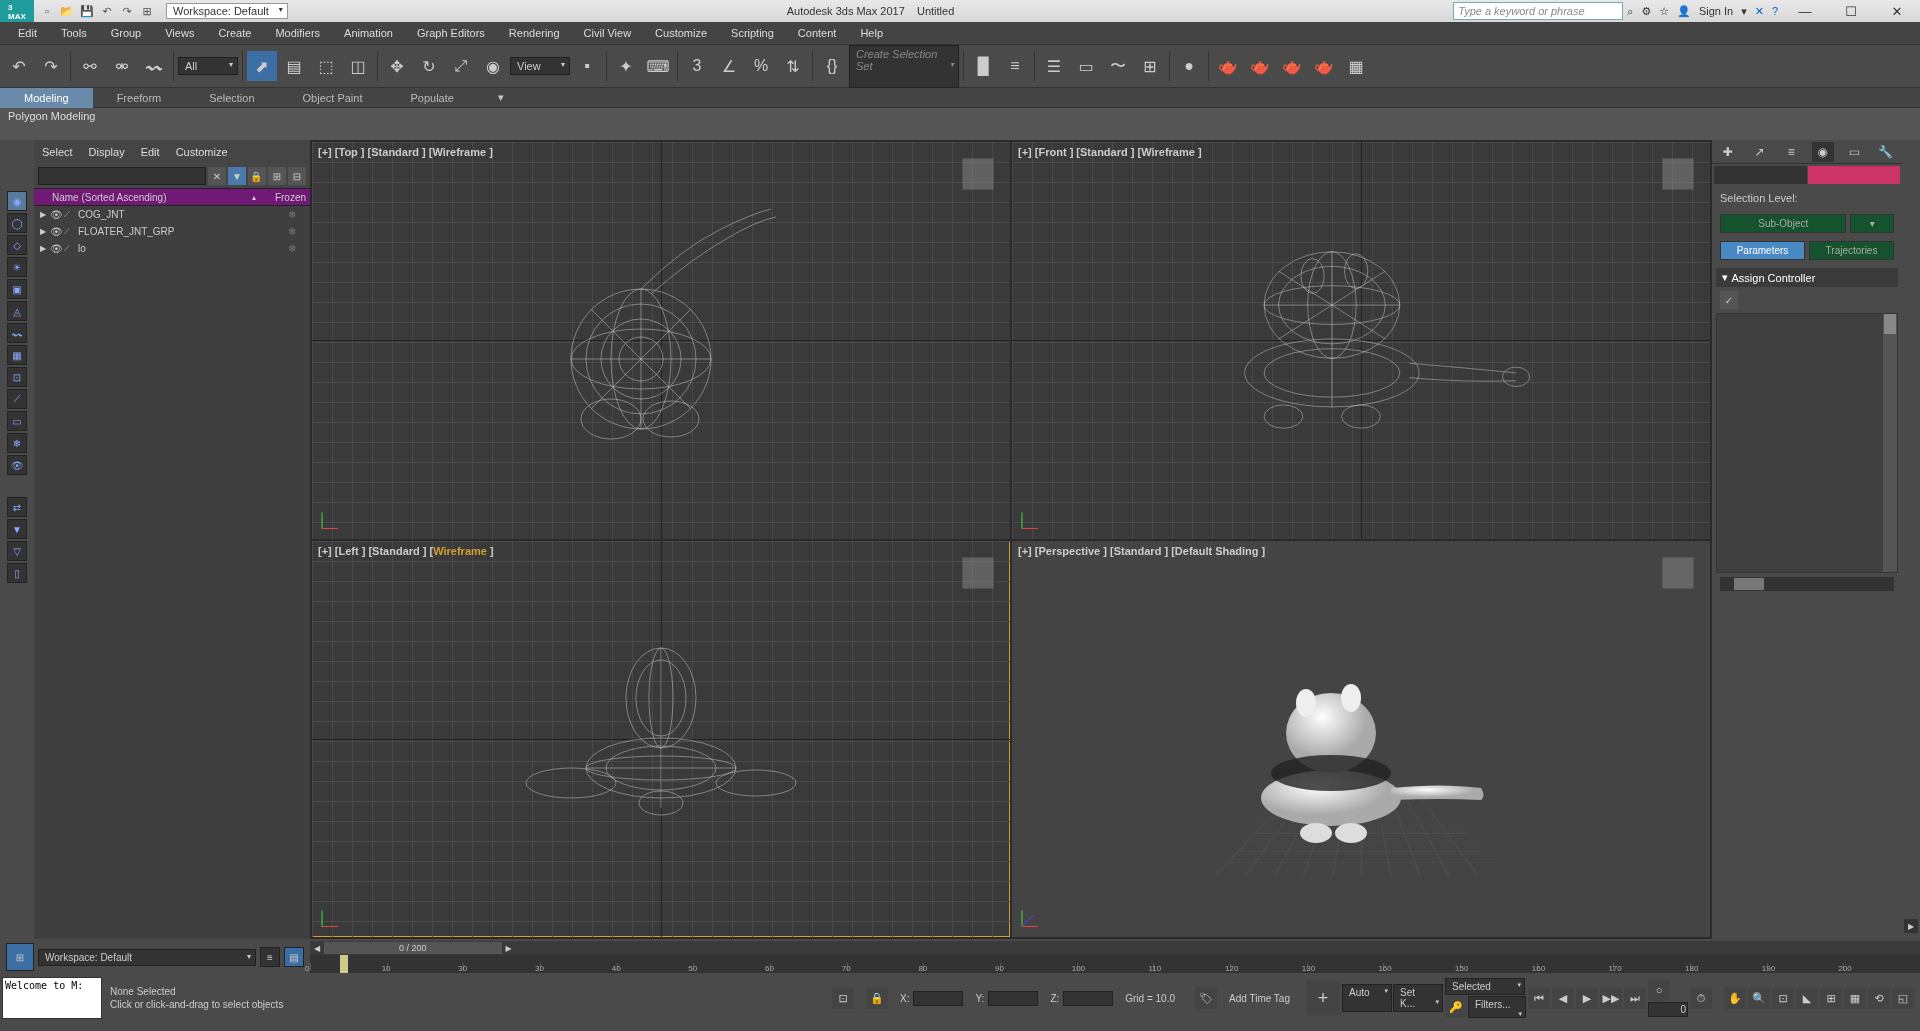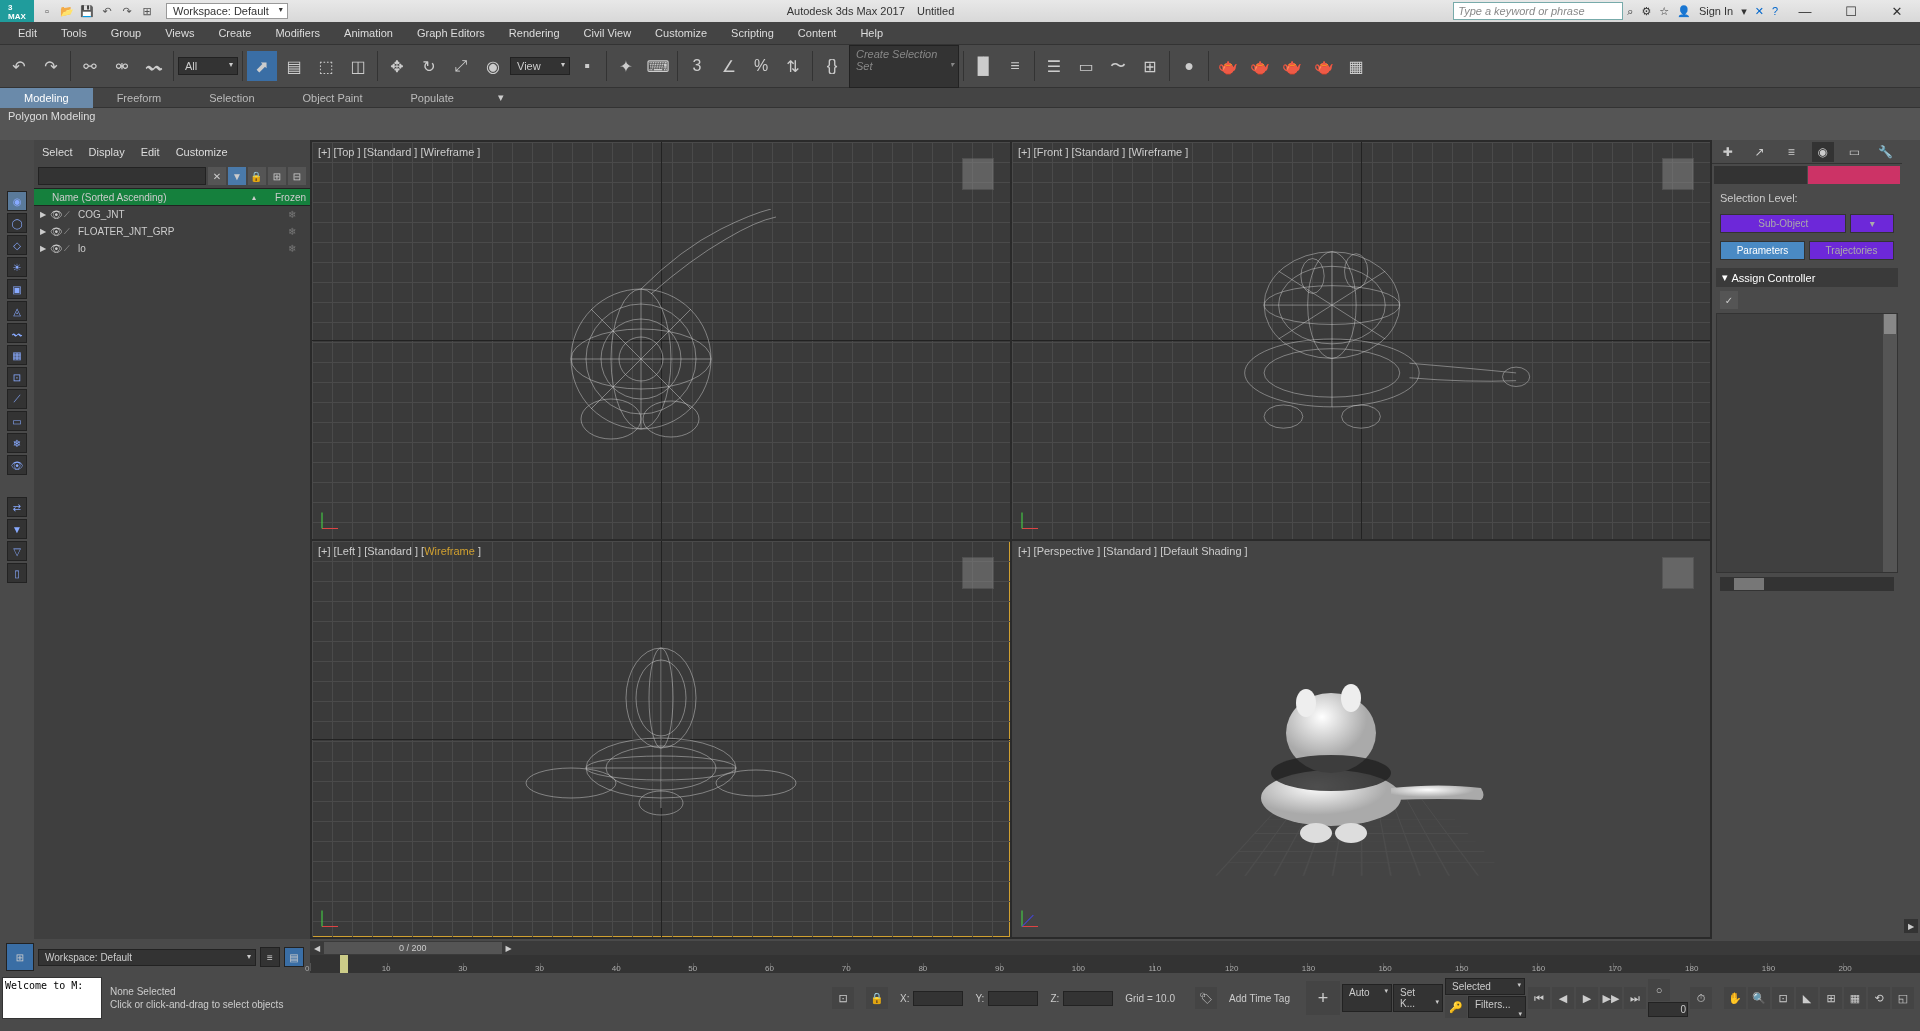--- a/index.html
+++ b/index.html
@@ -34,33 +34,33 @@
 .left-icons { width:34px; background:#4a4a4a; display:flex; flex-direction:column; gap:0; padding-top:50px;}
 .left-icons .licon { width:20px; height:20px; margin:1px auto; background:#333; border:1px solid #222; display:flex; align-items:center; justify-content:center; font-size:10px; color:#8af; cursor:pointer;}
 .left-icons .licon.sel { background:#5a7a9a; }
 .scene-explorer { flex:1; background:#454545; display:flex; flex-direction:column; }
 .se-menu { height:24px; display:flex; align-items:center; gap:16px; padding:0 8px; color:#ddd; font-size:11px; }
 .se-menu span { cursor:pointer; }
 .se-search { height:24px; display:flex; align-items:center; padding:0 4px; gap:2px;}
 .se-search input { flex:1; background:#333; border:1px solid #222; color:#ccc; padding:2px; font-size:11px; height:18px;}
 .se-search .sbtn { width:18px; height:18px; display:flex; align-items:center; justify-content:center; color:#ccc; font-size:10px; cursor:pointer; background:#555;}
 .se-search .sbtn.blue { background:#4a7aaa; }
-.se-header { height:18px; background:#15803d; display:flex; align-items:center; padding:0 4px; color:#ccc; font-size:10px; border-top:1px solid #222; border-bottom:1px solid #222;}
+.se-header { height:18px; background:#701a75; display:flex; align-items:center; padding:0 4px; color:#ccc; font-size:10px; border-top:1px solid #222; border-bottom:1px solid #222;}
 .se-header .col1 { flex:1; }
 .se-header .col2 { width:50px; text-align:right; }
 .se-tree { flex:1; background:#3f3f3f; overflow:auto; }
 .se-row { height:17px; display:flex; align-items:center; padding-left:6px; color:#ccc; font-size:10px; cursor:pointer;}
 .se-row .tw { width:10px; font-size:8px; }
 .se-row .vis { width:14px; font-size:10px; }
 .se-row .fz { width:14px; font-size:10px; color:#777; margin-left:auto; margin-right:8px;}
 .se-row .ico { width:14px; font-size:8px; color:#aaa;}
 .viewports { flex:1; background:#2a2a2a; display:grid; grid-template-columns:1fr 1fr; grid-template-rows:1fr 1fr; gap:2px; padding:2px; position:relative;}
 .vp { background:#3a3a3a; position:relative; overflow:hidden; }
 .vp.active { outline:1px solid #d0a030; outline-offset:-1px; }
-.vp-label { position:absolute; top:4px; left:6px; font-size:11px; color:#ccc; z-index:2;}
+.vp-label { position:absolute; top:4px; left:6px; font-size:11px; color:#ccc; z-index:2;font-weight:bold;}
 .vp-label .hl { color:#d0a030; }
 .vp-grid { position:absolute; inset:0; background-image:linear-gradient(#4a4a4a 1px,transparent 1px),linear-gradient(90deg,#4a4a4a 1px,transparent 1px); background-size:20px 20px; }
 .vp-grid::before { content:""; position:absolute; left:50%; top:0; bottom:0; width:1px; background:#222; }
 .vp-grid::after { content:""; position:absolute; top:50%; left:0; right:0; height:1px; background:#222; }
 .vp.persp { background:#444; }
 .vp-cube { position:absolute; top:8px; right:8px; width:48px; height:48px; opacity:.5; }
 .vp-cube::before { content:""; position:absolute; inset:8px; background:#888; border:1px solid #666; }
 .vp-axis { position:absolute; bottom:10px; left:10px; width:30px; height:30px; }
 .vp-axis .ax { position:absolute; width:16px; height:1px; bottom:0; left:0; transform-origin:left center;}
 .vp-axis .x { background:#d44; }
@@ -71,21 +71,21 @@
 .solid-blob { position:absolute; left:50%; top:55%; transform:translate(-50%,-50%); }
 .right-panel { width:190px; background:#4a4a4a; display:flex; flex-direction:column; }
 .rp-tabs { height:24px; display:flex; align-items:center; justify-content:space-around; border-bottom:1px solid #333; }
 .rp-tabs .rt { width:22px; height:20px; display:flex; align-items:center; justify-content:center; color:#ccc; font-size:12px; cursor:pointer; }
 .rp-tabs .rt.active { background:#333; }
 .rp-cats { height:22px; display:flex; gap:1px; padding:2px; }
 .rp-cats .rc { flex:1; height:18px; background:#333; cursor:pointer; }
 .rp-cats .rc.pink { background:#c36; }
 .rp-sel { padding:6px 8px; font-size:11px; color:#ccc; }
 .rp-btns { display:flex; gap:4px; padding:4px 8px; }
-.rp-btns .rb { flex:1; background:#6d28d9; border:1px solid #333; padding:3px; text-align:center; font-size:10px; color:#aaa; cursor:pointer;}
+.rp-btns .rb { flex:1; background:#14532d; border:1px solid #333; padding:3px; text-align:center; font-size:10px; color:#aaa; cursor:pointer;}
 .rp-btns .rb.blue { background:#4a8ac4; color:#fff; }
 .rp-rollout { margin:4px; }
 .rp-rollout-h { background:#3a3a3a; padding:3px 6px; font-size:11px; color:#fff; display:flex; align-items:center; gap:4px; cursor:pointer;}
 .rp-rollout-b { background:#404040; height:260px; border:1px solid #333; position:relative;}
 .rp-rollout-b .sb { position:absolute; right:0; top:0; bottom:0; width:14px; background:#555; }
 .rp-rollout-b .sb .thumb { position:absolute; top:0; left:1px; right:1px; height:20px; background:#888;}
 .rp-scroll { margin:4px; height:14px; background:#333; position:relative;}
 .rp-scroll .th { position:absolute; left:14px; top:1px; bottom:1px; width:30px; background:#777;}
 .timebar { height:36px; background:#4a4a4a; display:flex; align-items:center; }
 .timebar .tb-left { width:310px; display:flex; align-items:center; gap:4px; padding:0 6px;}

